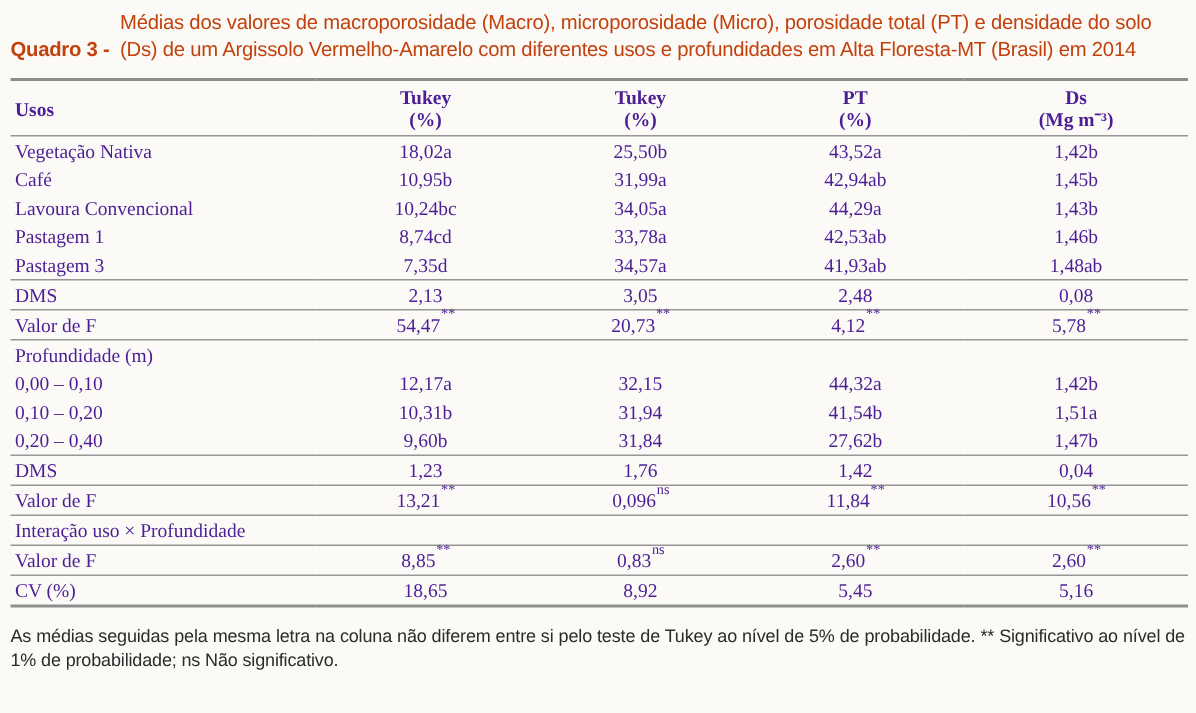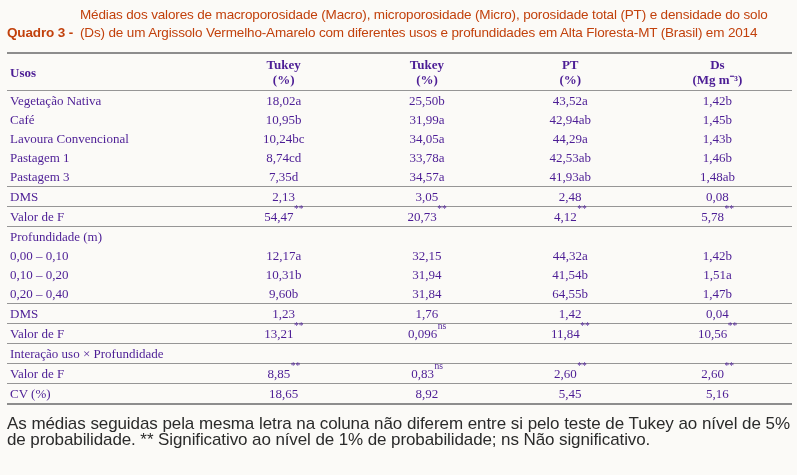--- a/index.html
+++ b/index.html
@@ -82,21 +82,21 @@
     font-size: 9.5px;
     line-height: 0;
     position: relative;
     top: -3.5px;
     left: 0.5px;
   }
   
   .footnote {
     margin-top: 11px;
     width: 783px;
-    font-size: 17px;
+    font-size: 12px;
     line-height: 16px;
     letter-spacing: -0.1px;
     text-align: justify;
     color: #2b2b2b;
   }
 </style>
 </head>
 <body>
 
 <div class="figure">
@@ -201,21 +201,21 @@
           <td class="first">0,10 – 0,20</td>
           <td>10,31b</td>
           <td>31,94</td>
           <td>41,54b</td>
           <td>1,51a</td>
         </tr>
         <tr>
           <td class="first">0,20 – 0,40</td>
           <td>9,60b</td>
           <td>31,84</td>
-          <td>64,55b</td>
+          <td>27,62b</td>
           <td>1,47b</td>
         </tr>
         <tr class="rule">
           <td class="first">DMS</td>
           <td>1,23</td>
           <td>1,76</td>
           <td>1,42</td>
           <td>0,04</td>
         </tr>
         <tr class="rule">

